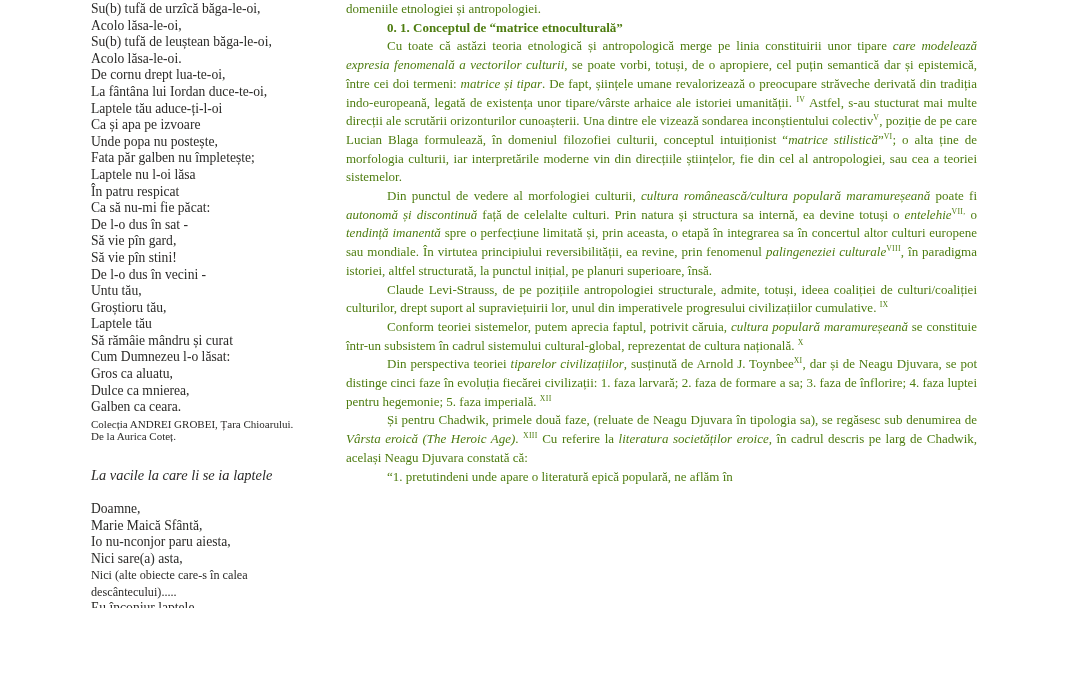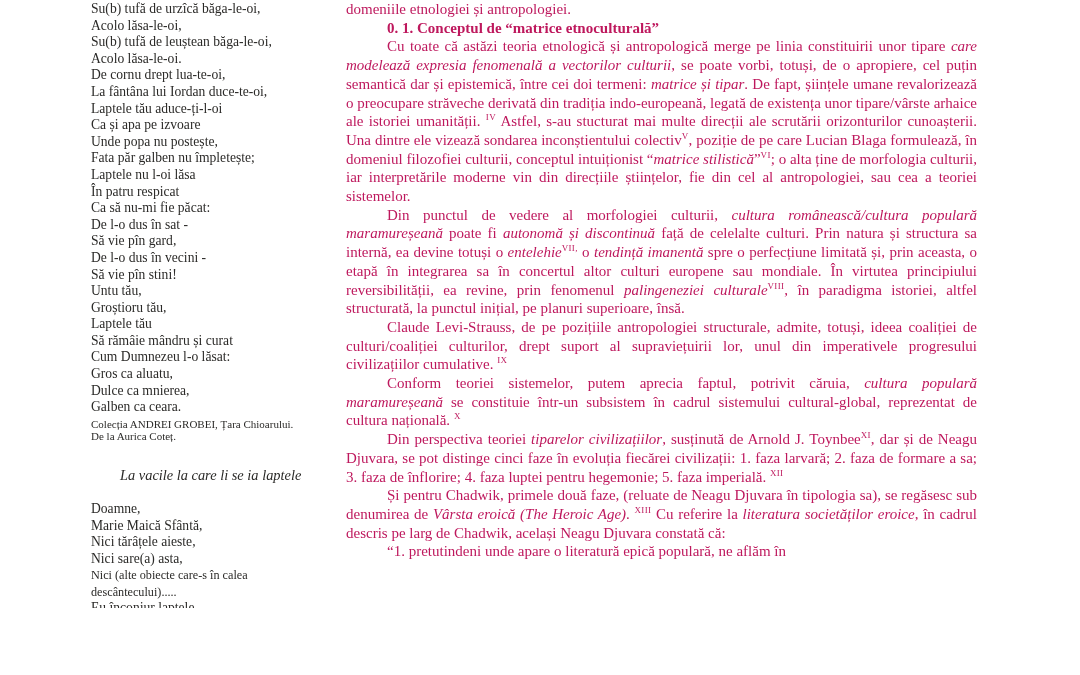--- a/index.html
+++ b/index.html
@@ -8,30 +8,30 @@
     background:#ffffff; color:#2b2a28;
     font-family:"Liberation Serif", serif;
   }
   .page { position:relative; width:1080px; height:675px; background:#ffffff; }
 
   
   .col-left { position:absolute; left:91px; top:1px; width:258px; }
   .poem .line { font-size:13.6px; line-height:16.6px; white-space:nowrap; }
   .note { margin-top:2px; }
   .note .line { font-size:11px; line-height:12.6px; white-space:nowrap; }
-  .poem-title { font-style:italic; font-size:14.4px; margin-top:24px;margin-left:29px; }
+  .poem-title { font-style:italic; font-size:14.4px; margin-top:24px; }
   .poem2 { margin-top:17px; }
   .poem-small .line { font-size:12.2px; line-height:16.4px; white-space:nowrap; }
   .poem-partial { font-size:13.6px; line-height:16.6px; height:8px; overflow:hidden; white-space:nowrap; }
 
   
   .col-right {
     position:absolute; left:346px; top:0; width:631px;
-    font-size:15px; line-height:18.7px; text-align:justify;
-    color:#be185d;
+    font-size:13px; line-height:18.7px; text-align:justify;
+    color:#4d7c0f;
   }
   .col-right p { margin:0; padding:0; }
   .heading { font-weight:bold; text-indent:41px; }
   .para { text-indent:41px; }
   sup { font-size:60%; line-height:0; vertical-align:super; letter-spacing:0.3px; }
 </style>
 </head>
 <body>
 
 <div class="page">
@@ -46,40 +46,40 @@
         <div class="line">La fântâna lui Iordan duce-te-oi,</div>
         <div class="line">Laptele tău aduce-ți-l-oi</div>
         <div class="line">Ca și apa pe izvoare</div>
         <div class="line">Unde popa nu postește,</div>
         <div class="line">Fata păr galben nu împletește;</div>
         <div class="line">Laptele nu l-oi lăsa</div>
         <div class="line">În patru respicat</div>
         <div class="line">Ca să nu-mi fie păcat:</div>
         <div class="line">De l-o dus în sat -</div>
         <div class="line">Să vie pîn gard,</div>
+        <div class="line">Să vie pîn stini!</div>
         <div class="line">De l-o dus în vecini -</div>
-        <div class="line">Să vie pîn stini!</div>
         <div class="line">Untu tău,</div>
         <div class="line">Groștioru tău,</div>
         <div class="line">Laptele tău</div>
         <div class="line">Să rămâie mândru și curat</div>
         <div class="line">Cum Dumnezeu l-o lăsat:</div>
         <div class="line">Gros ca aluatu,</div>
         <div class="line">Dulce ca mnierea,</div>
         <div class="line">Galben ca ceara.</div>
       </div>
     <div class="note">
         <div class="line">Colecția ANDREI GROBEI, Țara Chioarului.</div>
         <div class="line">De la Aurica Coteț.</div>
       </div>
     <div class="poem-title">La vacile la care li se ia laptele</div>
     <div class="poem poem2">
         <div class="line">Doamne,</div>
         <div class="line">Marie Maică Sfântă,</div>
-        <div class="line">Nici tărâțele aieste,</div>
+        <div class="line">Io nu-nconjor paru aiesta,</div>
         <div class="line">Nici sare(a) asta,</div>
       </div>
     <div class="poem-small">
         <div class="line">Nici (alte obiecte care-s în calea</div>
         <div class="line">descântecului).....</div>
       </div>
     <div class="poem-partial">Eu înconjur laptele ...</div>
   </div>
 
   <div class="col-right">

